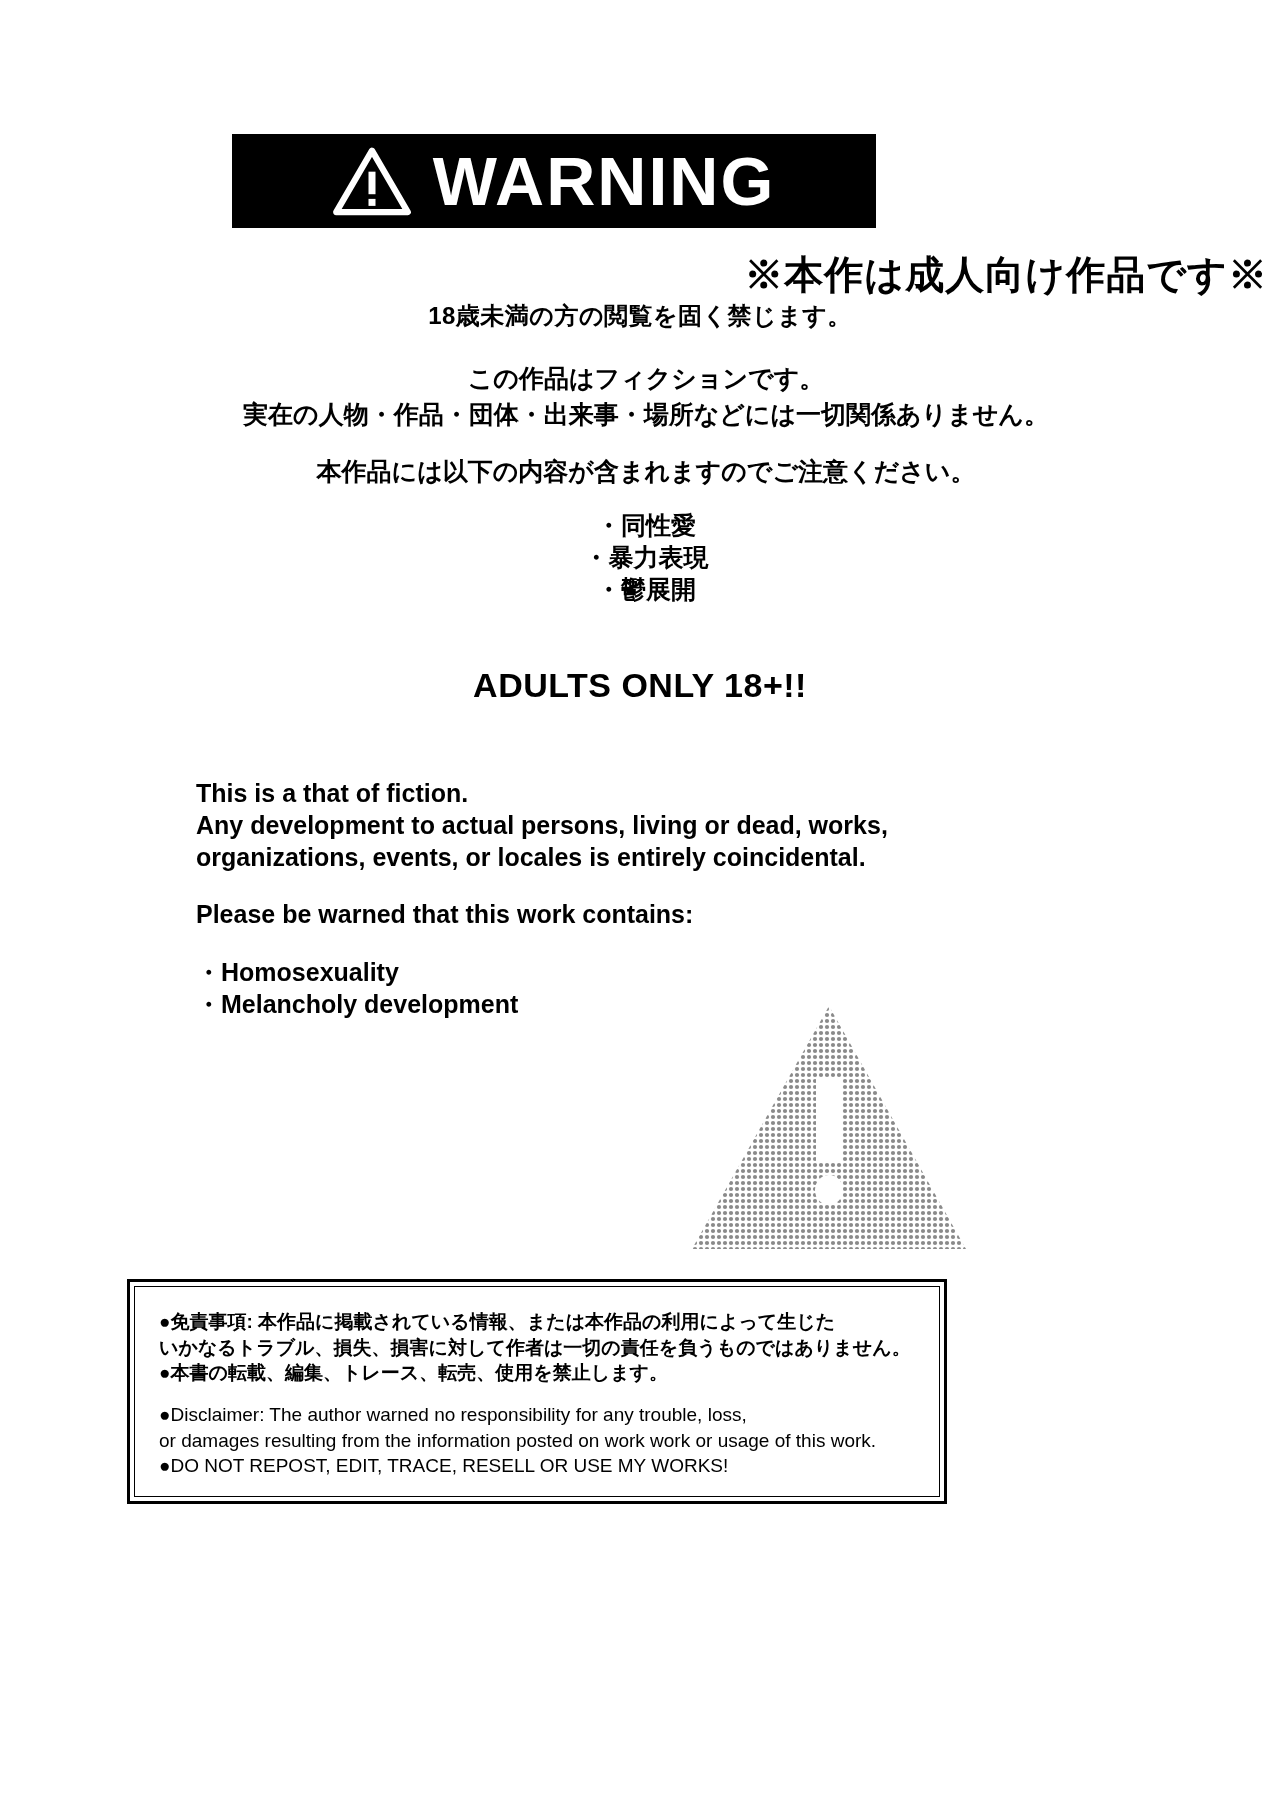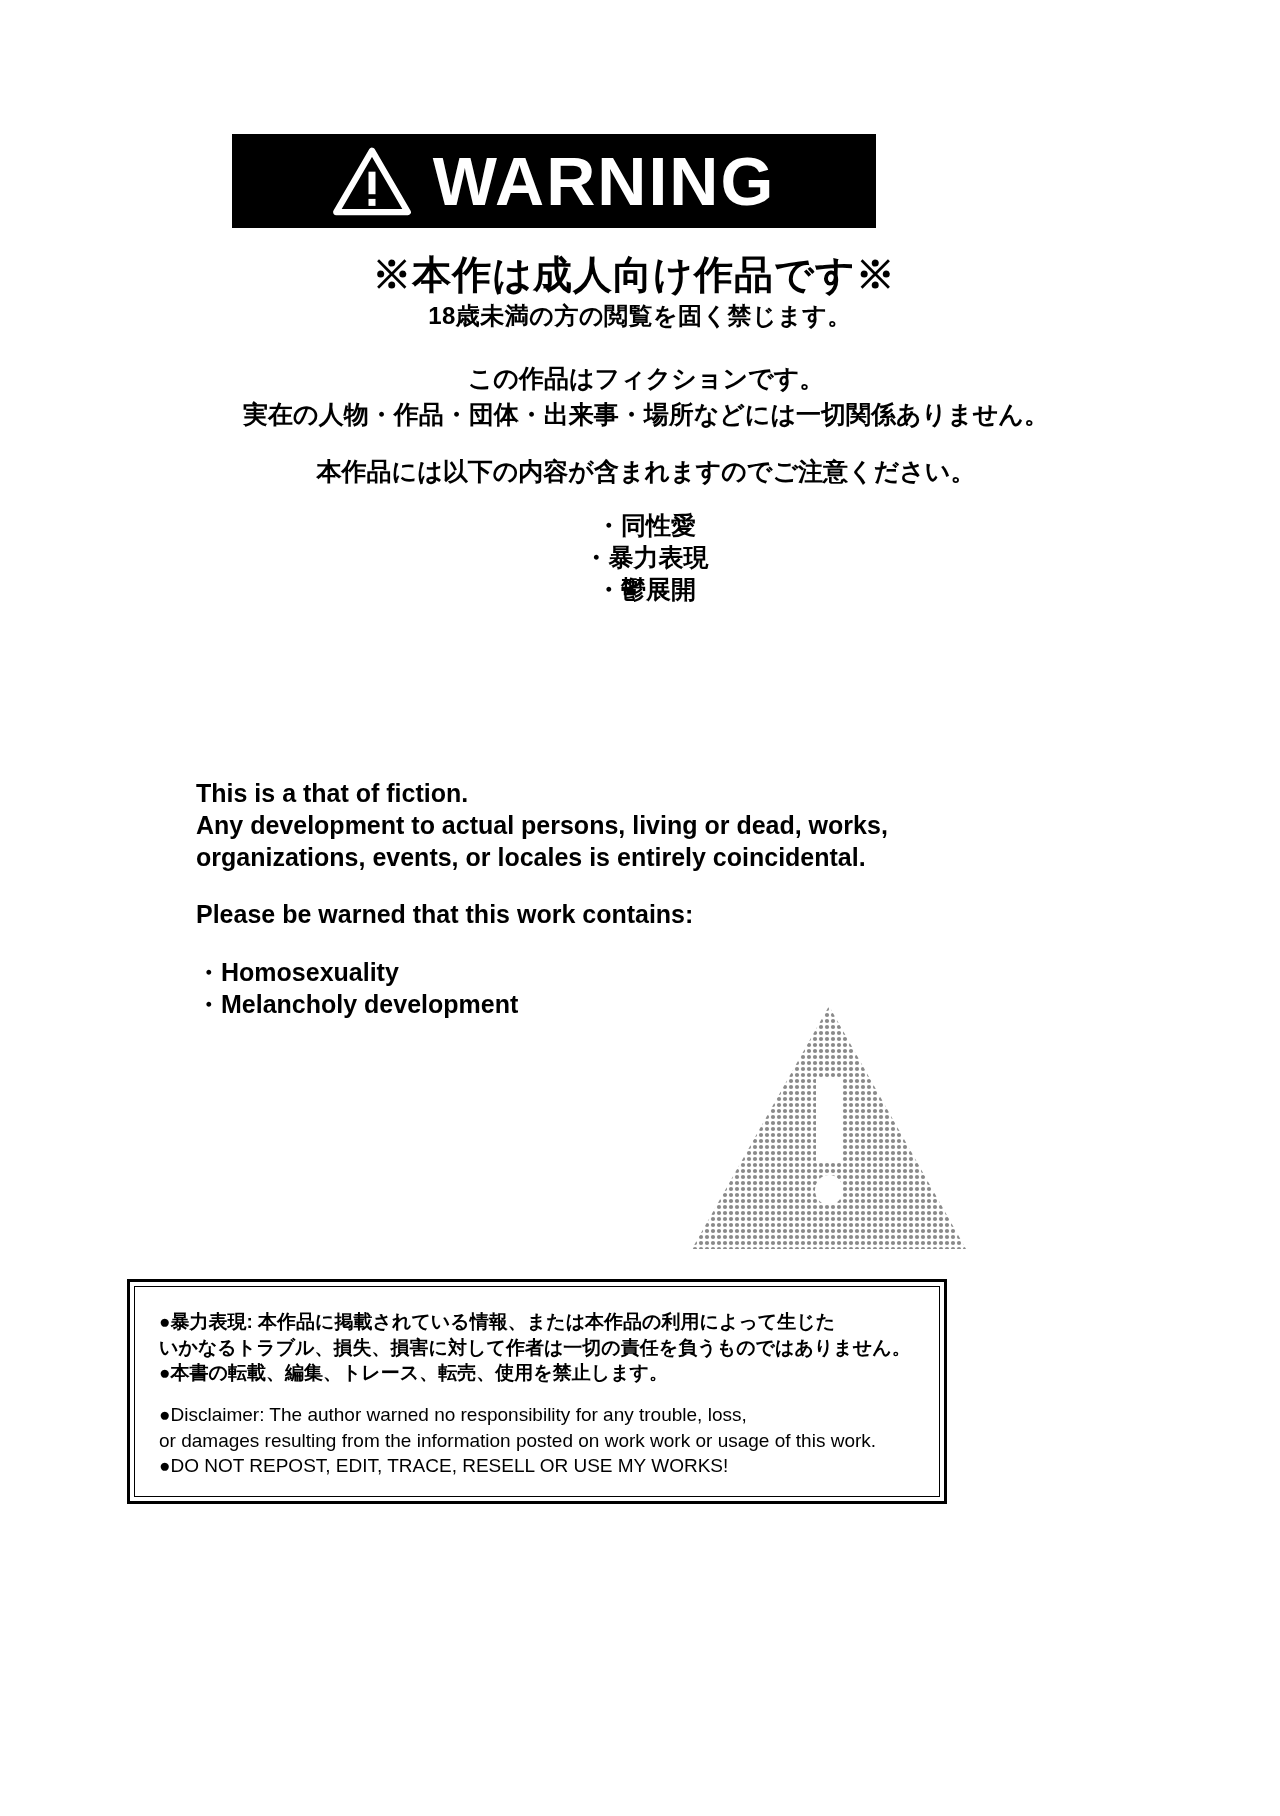--- a/index.html
+++ b/index.html
@@ -47,21 +47,21 @@
     line-height: 1;
     white-space: nowrap;
   }
 
   
   .jp-headline {
     position: absolute;
     left: 0;
     right: 12px;
     top: 248px;
-    text-align: center;
+    text-align: right;
     font-size: 39px;
     font-weight: bold;
     letter-spacing: 1px;
   }
   .jp-subheadline {
     position: absolute;
     left: 0;
     right: 0;
     top: 300px;
     text-align: center;
@@ -184,20 +184,21 @@
       <div>実在の人物・作品・団体・出来事・場所などには一切関係ありません。</div>
     </div>
     <div class="para">本作品には以下の内容が含まれますのでご注意ください。</div>
     <div>
       <div class="jp-list-item">・同性愛</div>
       <div class="jp-list-item">・暴力表現</div>
       <div class="jp-list-item">・鬱展開</div>
     </div>
   </div>
 
+  <div class="adults-only">ADULTS ONLY 18+!!</div>
 
   <div class="en-body">
     <div class="para">
       <div>This is a that of fiction.</div>
       <div>Any development to actual persons, living or dead, works,</div>
       <div>organizations, events, or locales is entirely coincidental.</div>
     </div>
     <div class="para">Please be warned that this work contains:</div>
     <div>
       <div class="en-list-item">・Homosexuality</div>
@@ -216,21 +217,21 @@
         <path d="M143 6 L280 249 L6 249 Z" fill="#ffffff"></path>
         <rect x="130" y="78" width="26" height="84" fill="#000000"></rect>
         <ellipse cx="143" cy="190" rx="14" ry="15" fill="#000000"></ellipse>
       </mask>
     </defs>
     <rect width="286" height="255" fill="url(#halftone)" mask="url(#tri-mask)"></rect>
   </svg>
 
   <div class="disclaimer-box">
     <div class="disclaimer-inner">
-      <div class="disclaimer-line">●暴力表現: 本作品に掲載されている情報、または本作品の利用によって生じた</div>
+      <div class="disclaimer-line">●免責事項: 本作品に掲載されている情報、または本作品の利用によって生じた</div>
       <div class="disclaimer-line">いかなるトラブル、損失、損害に対して作者は一切の責任を負うものではありません。</div>
       <div class="disclaimer-line">●本書の転載、編集、トレース、転売、使用を禁止します。</div>
       <div class="disclaimer-gap"></div>
       <div class="disclaimer-line en">●Disclaimer: The author warned no responsibility for any trouble, loss,</div>
       <div class="disclaimer-line en">or damages resulting from the information posted on work work or usage of this work.</div>
       <div class="disclaimer-line en">●DO NOT REPOST, EDIT, TRACE, RESELL OR USE MY WORKS!</div>
     </div>
   </div>
 
 </div>

